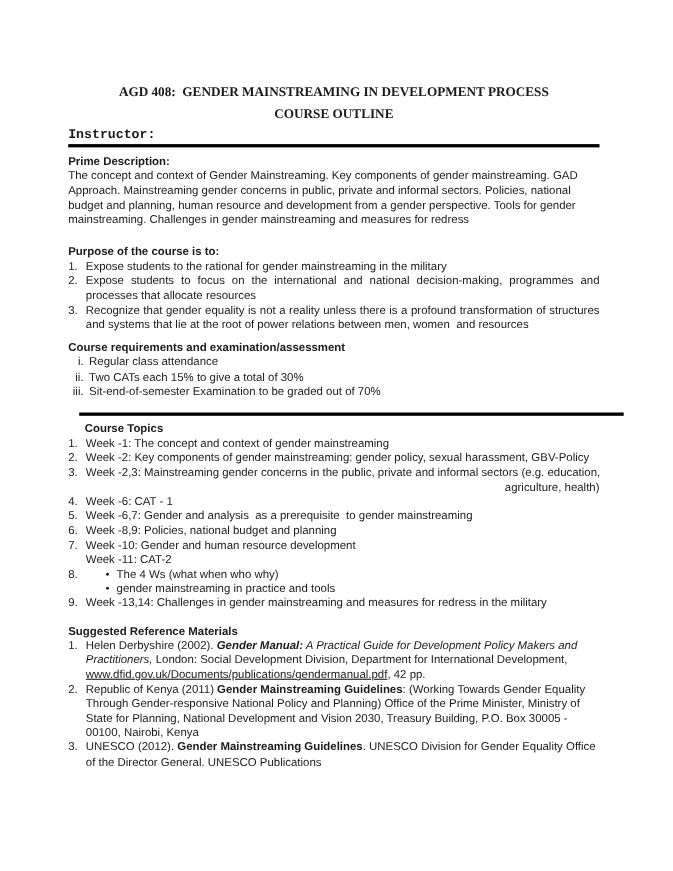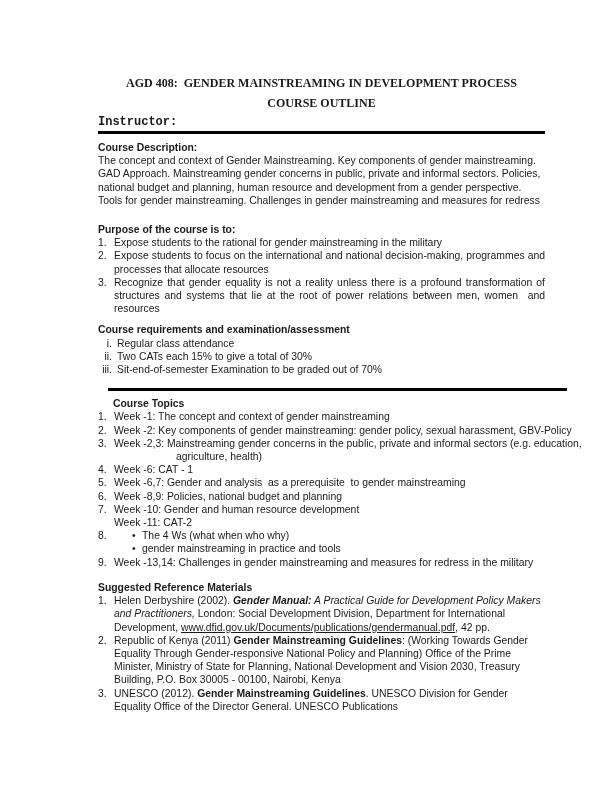--- a/index.html
+++ b/index.html
@@ -1,20 +1,20 @@
 <!DOCTYPE html>
 <html><head>
 <meta charset="utf-8">
 <style>
   html,body { margin:0; padding:0; background:#ffffff; }
   .page {
     position:relative;
     width:612px; height:792px;
     box-sizing:border-box;
-    padding:76px 67px 0 98px;
+    padding:76px 67px 0 62px;
     background:#ffffff;
     color:#1a1a1a;
     font-family:"Liberation Sans", sans-serif;
     font-size:10.4px;
     line-height:13.2px;
     overflow:hidden;
   }
   .title, .subtitle {
     font-family:"Liberation Serif", serif;
     font-weight:bold;
@@ -39,40 +39,40 @@
   .sec-purpose { margin-bottom:8px;margin-top:16px; }
   .sec-req { margin-bottom:12px; }
   .sec-topics { margin-bottom:12px; }
   .li { display:flex; }
   .li .m { flex:0 0 16px; }
   .li .b { flex:1; min-width:0; }
   .sec-purpose .li .b { text-align:justify; }
   .sec-req .li .m { flex:0 0 14px; text-align:right; margin-right:5px; }
   .topics-head { margin-left:15px; }
   .nowrap { white-space:nowrap; }
-  .deep { padding-left:62px; }
+  .deep { padding-left:62px;text-align:right; }
   .bullet-row { padding-left:18px; }
   .bullet-row .bm { display:inline-block; width:10px; }
   .seg-b { font-weight:bold; }
   .seg-i { font-style:italic; }
   .seg-bi { font-weight:bold; font-style:italic; }
   .seg-u { text-decoration:underline; }
 </style>
 </head>
 <body>
 
 <div class="page">
 
   <div class="title">AGD 408:&nbsp; GENDER MAINSTREAMING IN DEVELOPMENT PROCESS</div>
   <div class="subtitle">COURSE OUTLINE</div>
   <div class="instructor">Instructor:</div>
   <div class="rule rule1"></div>
 
   <div class="sec-desc">
-    <p class="p h">Course Description:</p>
+    <p class="p h">Prime Description:</p>
     <p class="p">The concept and context of Gender Mainstreaming. Key components of gender mainstreaming. GAD Approach. Mainstreaming gender concerns in public, private and informal sectors. Policies, national budget and planning, human resource and development from a gender perspective. Tools for gender mainstreaming. Challenges in gender mainstreaming and measures for redress</p>
   </div>
 
   <div class="sec-purpose">
     <p class="p h">Purpose of the course is to:</p>
     <div class="li">
       <span class="m">1.</span>
       <span class="b">Expose students to the rational for gender mainstreaming in the military</span>
     </div>
     <div class="li">

